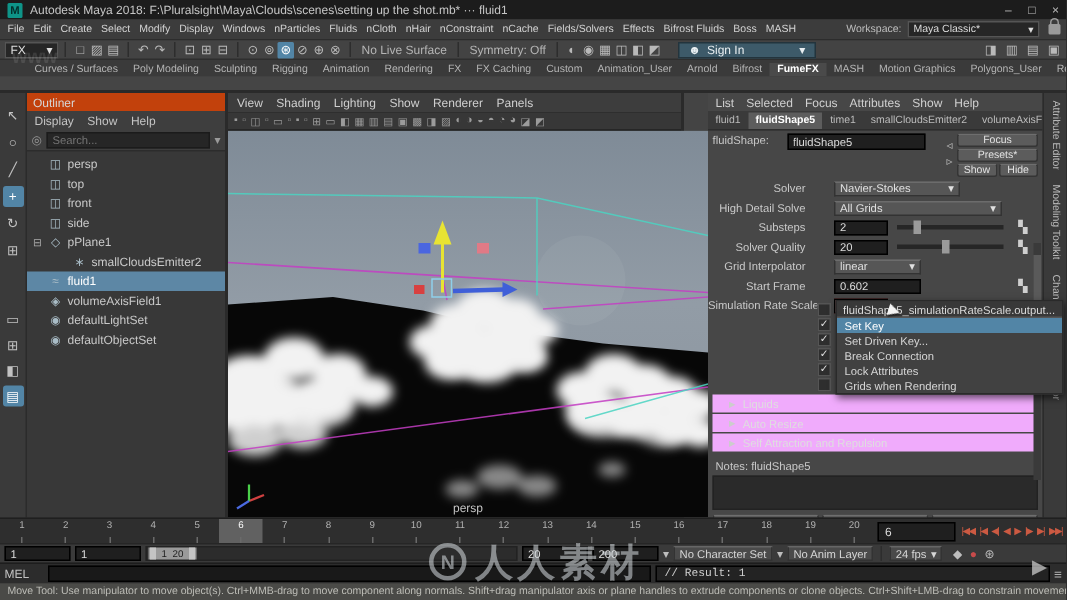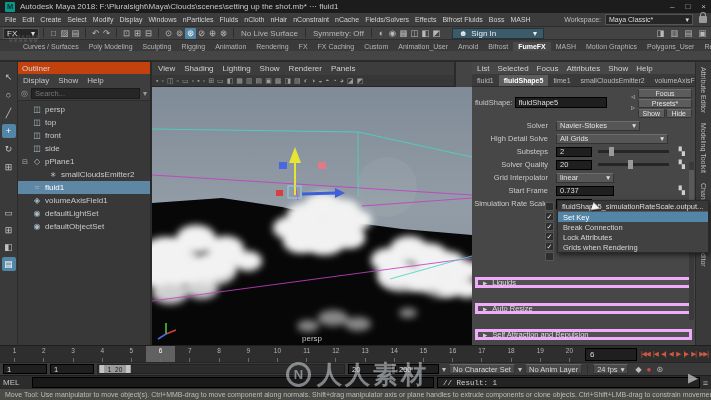--- a/index.html
+++ b/index.html
@@ -90,45 +90,45 @@
   .cam-label{position:absolute;left:0;right:0;bottom:2px;text-align:center;font-size:8px;color:#c3c3c3}
 
   
   .ae{position:absolute;left:472px;top:62px;width:223px;height:283px;background:#474747;font-size:7.5px}
   .ae-menus{height:12px;display:flex;gap:8px;align-items:center;padding:0 5px;font-size:8px;color:#d0d0d0}
   .ae-tabs{height:13px;background:#3a3a3a;border-bottom:1px solid #2d2d2d;display:flex;align-items:flex-end;
     overflow:hidden;white-space:nowrap;font-size:7px;color:#bcbcbc}
   .ae-tab{padding:2px 5px}
   .ae-tab.active{background:#5d5d5d;color:#fff;font-weight:bold}
   .ae-name{height:30px;display:flex;padding:2px 3px;gap:3px}
-  .ae-name-left{flex:1;display:flex;align-items:center;gap:2px}
+  .ae-name-left{flex:1;display:flex;gap:12px}
   .ae-name-left .lbl{color:#c6c6c6}
   .ae-name-left input{width:92px;height:11px;background:#1f1f1f;border:1px solid #000;color:#ddd;
     font-size:7.5px;font-family:"Liberation Sans",sans-serif;padding:0 3px}
   .ae-io{display:flex;flex-direction:column;justify-content:center;gap:2px;color:#b9b9b9;font-size:8px}
   .ae-btn-col{width:54px;display:flex;flex-direction:column;gap:1px}
   .ae-btn{height:9px;background:#5c5c5c;border:1px solid #353535;border-top-color:#6e6e6e;border-radius:2px;
     display:flex;align-items:center;justify-content:center;color:#e2e2e2;font-size:7px}
   .ae-btn-row{display:flex;gap:1px}
   .ae-btn-row .ae-btn{flex:1}
   .ae-fields{padding-top:2px}
   .ae-row{height:13px;display:flex;align-items:center;padding-right:10px}
-  .ae-row .lbl{width:84px;text-align:right;padding-right:8px;color:#c9c9c9;white-space:nowrap;overflow:hidden}
+  .ae-row .lbl{width:84px;text-align:right;padding-right:19px;color:#c9c9c9;white-space:nowrap;overflow:hidden}
   .dropdown{background:#565656;border:1px solid #333;border-top-color:#6c6c6c;height:10px;
     display:flex;align-items:center;justify-content:space-between;padding:0 3px;color:#e0e0e0;gap:4px}
   .dd-solver{width:84px}.dd-hds{width:112px}.dd-interp{width:58px}
   .field{background:#1f1f1f;border:1px solid #000;height:10px;display:flex;align-items:center;
     padding:0 3px;color:#ddd}
   .field.small{width:36px}
   .field.red{background:#a84848;color:#fff;width:36px}
   .slider{flex:1;height:3px;background:#262626;margin:0 6px;position:relative}
   .slider .handle{position:absolute;top:-3px;width:5px;height:9px;background:#9a9a9a}
   .mapbtn{color:#cfcfcf;font-size:8px;margin-left:4px}
   .ae-hiddenzone{height:52px}
-  .ae-section{height:11px;background:#515151;border:3px solid #f0abfc;margin:15px 3px;display:flex;
+  .ae-section{height:11px;background:#515151;border:6px solid #f0abfc;margin:1px 3px;display:flex;
     align-items:center;gap:5px;padding:0 5px;color:#dedede}
   .ae-section .tri{font-size:5.5px;color:#ccc}
   .ae-notes-label{padding:4px 5px 2px;color:#c9c9c9}
   .ae-notes{margin:0 3px;height:23px;background:#2a2a2a;border:1px solid #222}
   .ae-footer{display:flex;gap:2px;padding:3px}
   .ae-footer .ae-btn{flex:1;height:12px}
   .ae-scroll{position:absolute;right:1px;top:100px;width:5px;height:158px;background:#3a3a3a}
   .ae-scroll .thumb{margin-top:8px;height:48px;background:#5a5a5a}
 
   
@@ -612,21 +612,21 @@
       </div>
       <div class="ae-row">
         <span class="lbl">Grid Interpolator</span>
         <span class="dropdown dd-interp">
           <span>linear</span>
           <span>▾</span>
         </span>
       </div>
       <div class="ae-row">
         <span class="lbl">Start Frame</span>
-        <span class="field" style="width:58px">0.737</span>
+        <span class="field" style="width:58px">0.602</span>
         <span class="mapbtn" style="margin-left:auto">▚</span>
       </div>
       <div class="ae-row">
         <span class="lbl">Simulation Rate Scale</span>
         <span class="field red">1.0</span>
       </div>
     </div>
     <div class="ae-hiddenzone"></div>
     <div>
 
@@ -673,20 +673,23 @@
       <span class="chk"></span>
   </div>
   <div class="ctx">
     <div class="ctx-header">fluidShape5_simulationRateScale.output...</div>
     <div>
 
         <div class="ctx-item highlight">
           <span>Set Key</span>
         </div>
 
+        <div class="ctx-item">
+          <span>Set Driven Key...</span>
+        </div>
 
         <div class="ctx-item">
           <span>Break Connection</span>
         </div>
 
         <div class="ctx-item">
           <span>Lock Attributes</span>
         </div>
 
         <div class="ctx-item">

